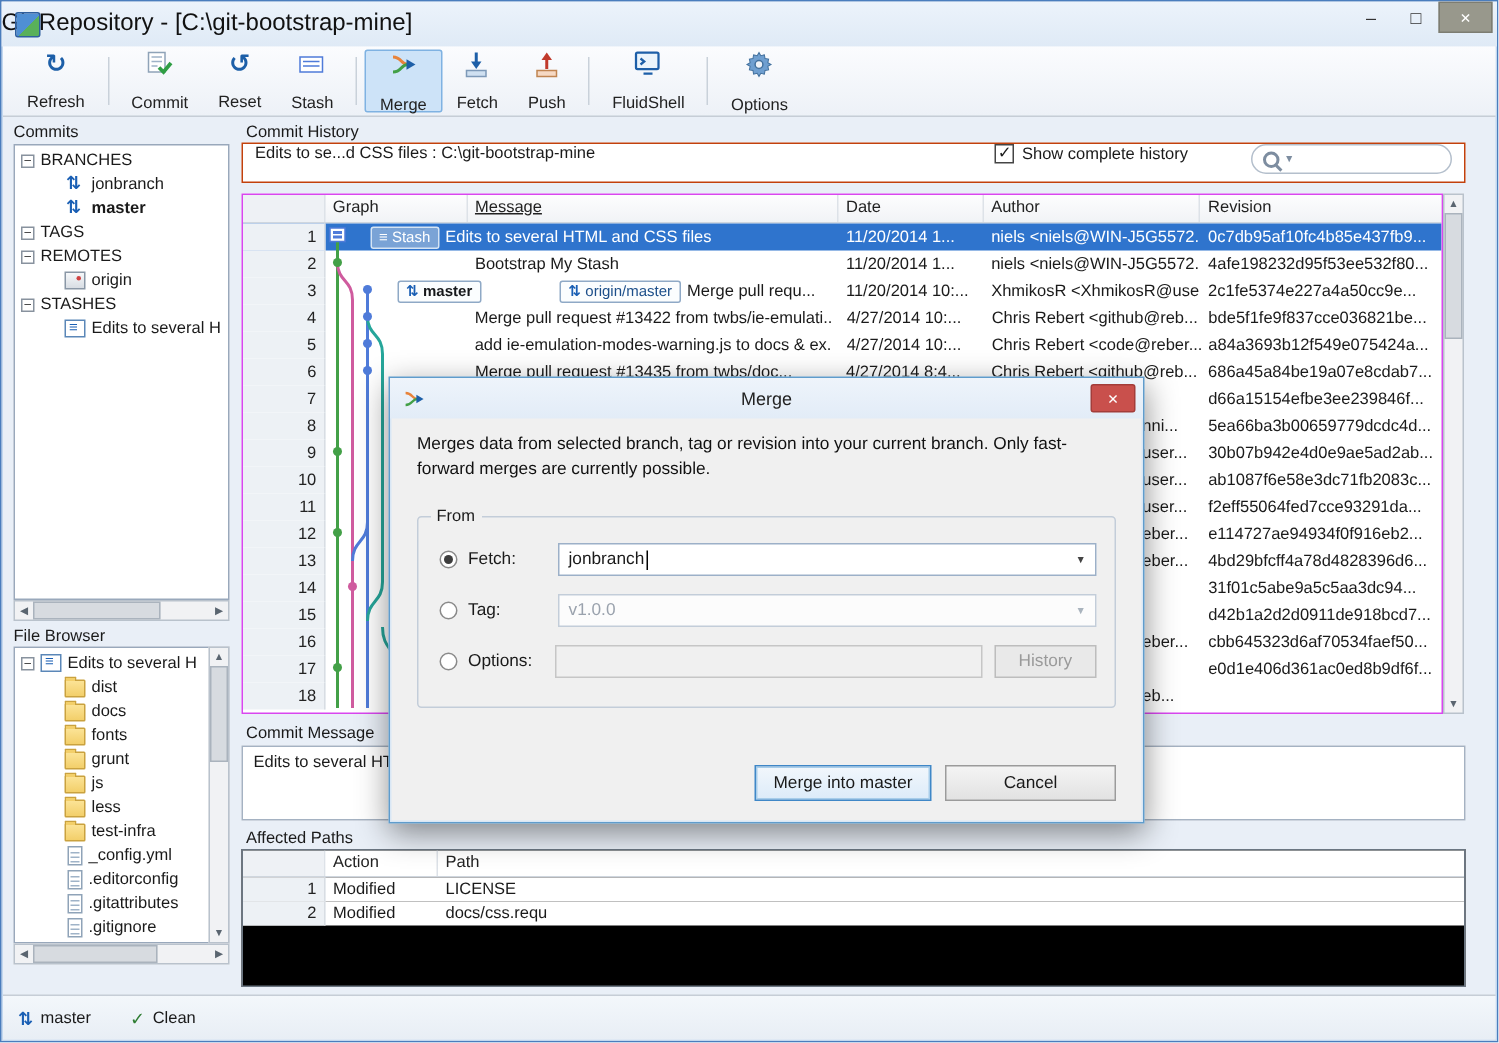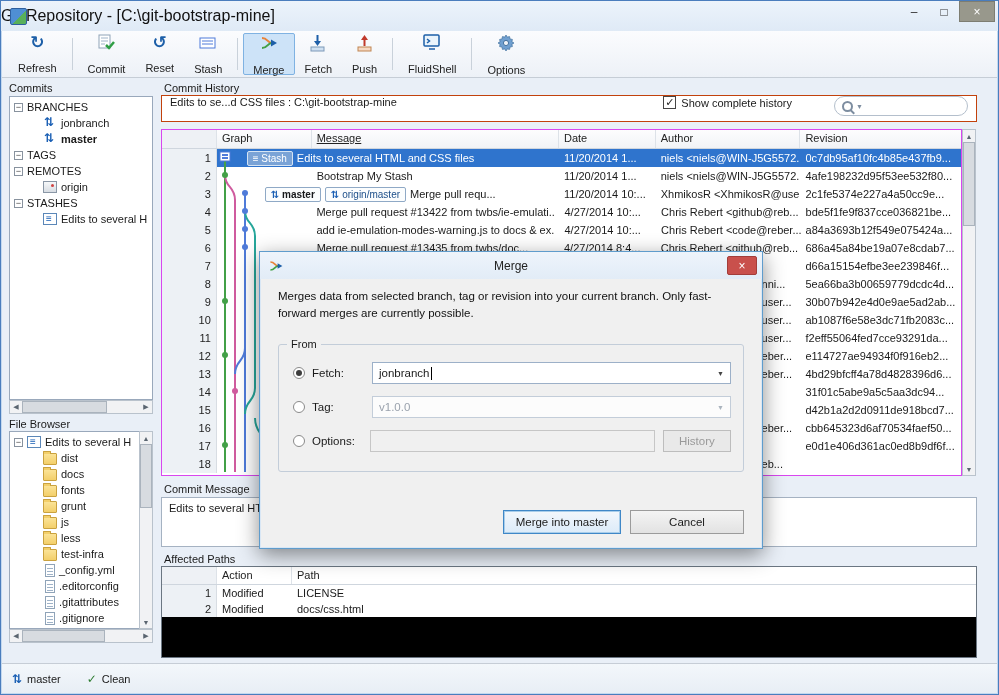--- a/index.html
+++ b/index.html
@@ -102,21 +102,21 @@
   .c.revision{width:161px;}
   .hrow.sel{background:#2f74cd;color:#fff;}
   .hrow.sel .c.num{background:#edf1f5;color:#222;}
   .badge{flex:none;font-size:10px;line-height:13px;padding:0 5px;border-radius:2px;border:1px solid;white-space:nowrap;}
   .badge:empty{display:none;}
   .badge.stash{background:#7aa3d6;border-color:#d5e4f4;color:#fff;}
   .badge.stash::before{content:"≡ ";}
   .badge.ref{background:#fbfdfe;border-color:#8fa9c6;color:#16181b;}
   .badge.ref::before{content:"⇅";color:#1a5fb4;margin-right:3px;font-weight:bold;}
   .badge.b1{font-weight:bold;}
-  .badge.b2{color:#1d4f8a;}
+  .badge.b2{color:#1d4f8a;margin-left:48px;}
   .pull1 .badge.stash{margin-left:-70px;}
   .pull3 .badge.b1{margin-left:-52px;}
   #graphsvg{position:absolute;left:55px;top:18px;pointer-events:none;z-index:2;}
   #graphsvg path{fill:none;stroke-width:2;}
   .pg{stroke:#43a047;}.pp{stroke:#cf5b9e;}.pb{stroke:#4f7bd9;}.pt{stroke:#26a69a;}
   
   #cmsg-box{position:absolute;left:160px;top:496px;width:816px;height:50px;background:#fff;
     border:1px solid #a5b2c2;box-sizing:border-box;padding:4px 7px;}
   #affected-box{position:absolute;left:160px;top:565px;width:816px;height:92px;background:#000;
     border:1px solid #6b7682;box-sizing:border-box;overflow:hidden;}
@@ -679,21 +679,21 @@
       <div class="ath pathcol">Path</div>
     </div>
     <div class="arow">
         <div class="ac numcol">1</div>
         <div class="ac actioncol">Modified</div>
         <div class="ac pathcol">LICENSE</div>
       </div>
       <div class="arow">
         <div class="ac numcol">2</div>
         <div class="ac actioncol">Modified</div>
-        <div class="ac pathcol">docs/css.html</div>
+        <div class="ac pathcol">docs/css.requ</div>
       </div>
   </div>
 
   <div id="statusbar">
     <span class="sb-item">
       <span class="sb-branch-glyph">⇅</span>
       <span>master</span>
     </span>
     <span class="sb-item">
       <span class="sb-clean-glyph">✓</span>

